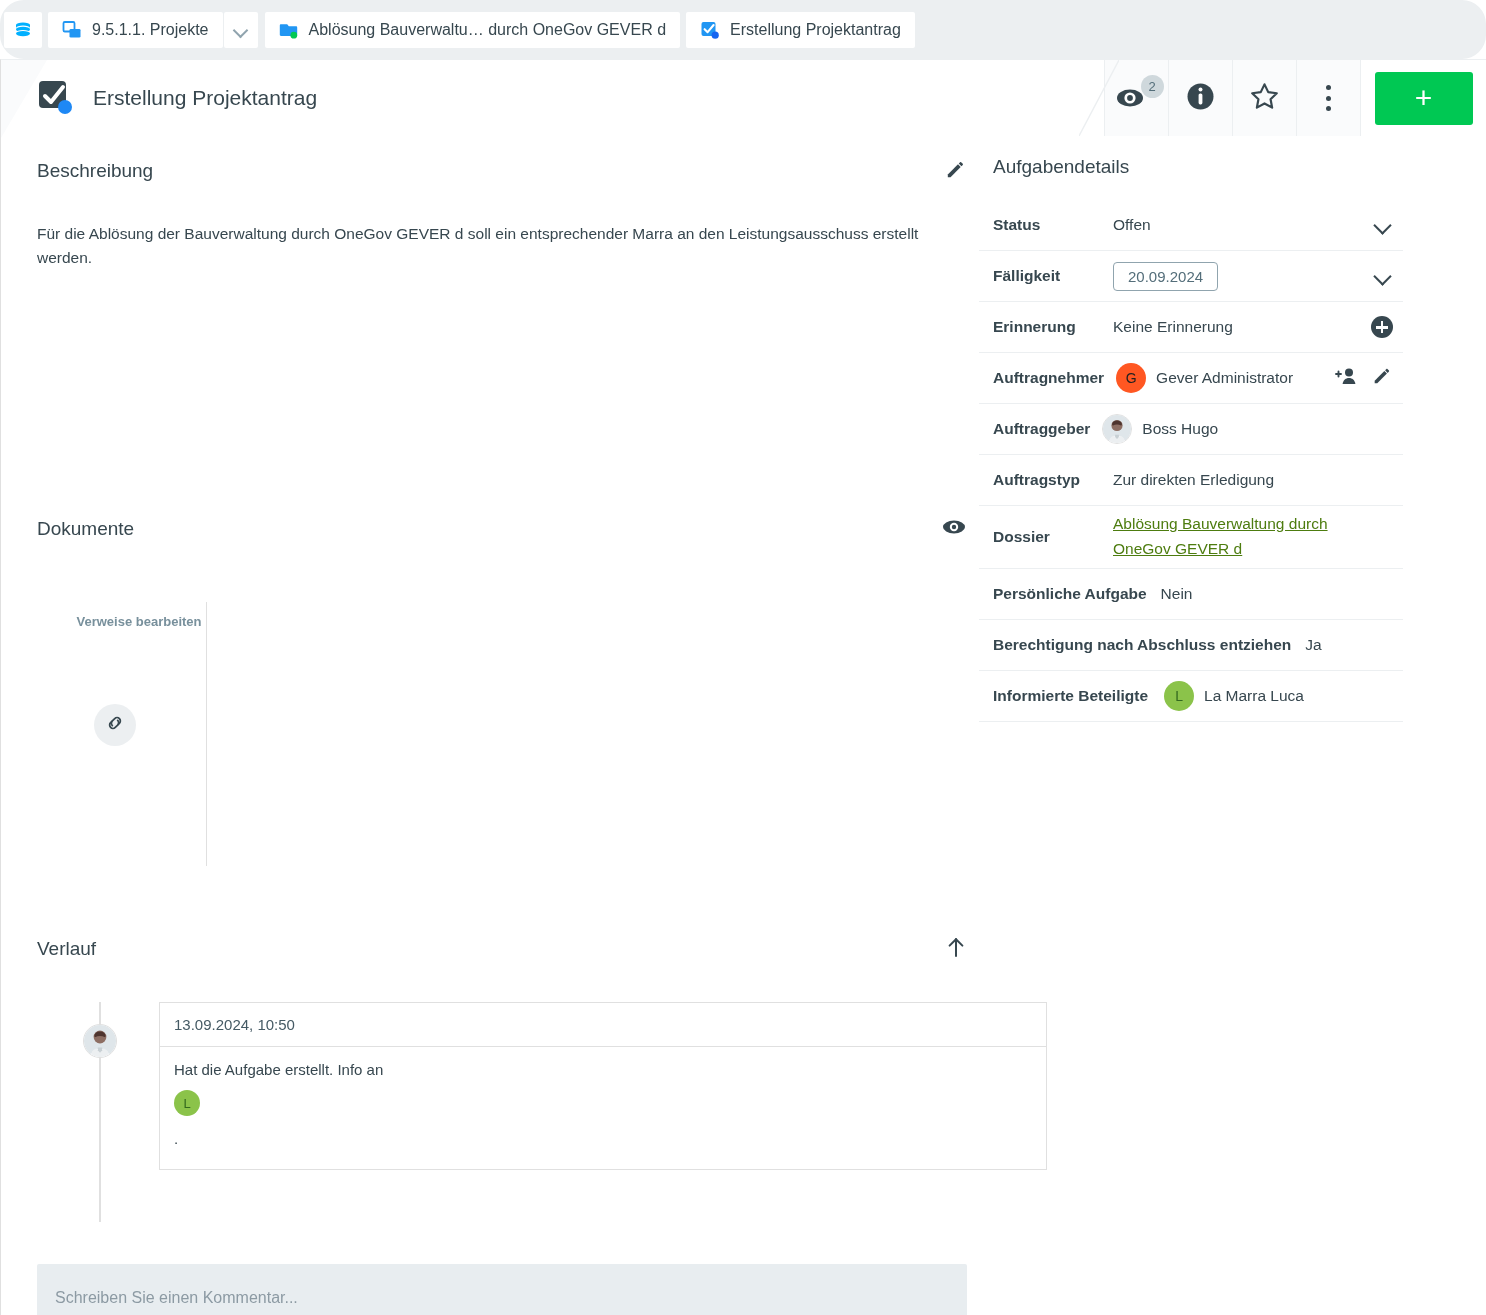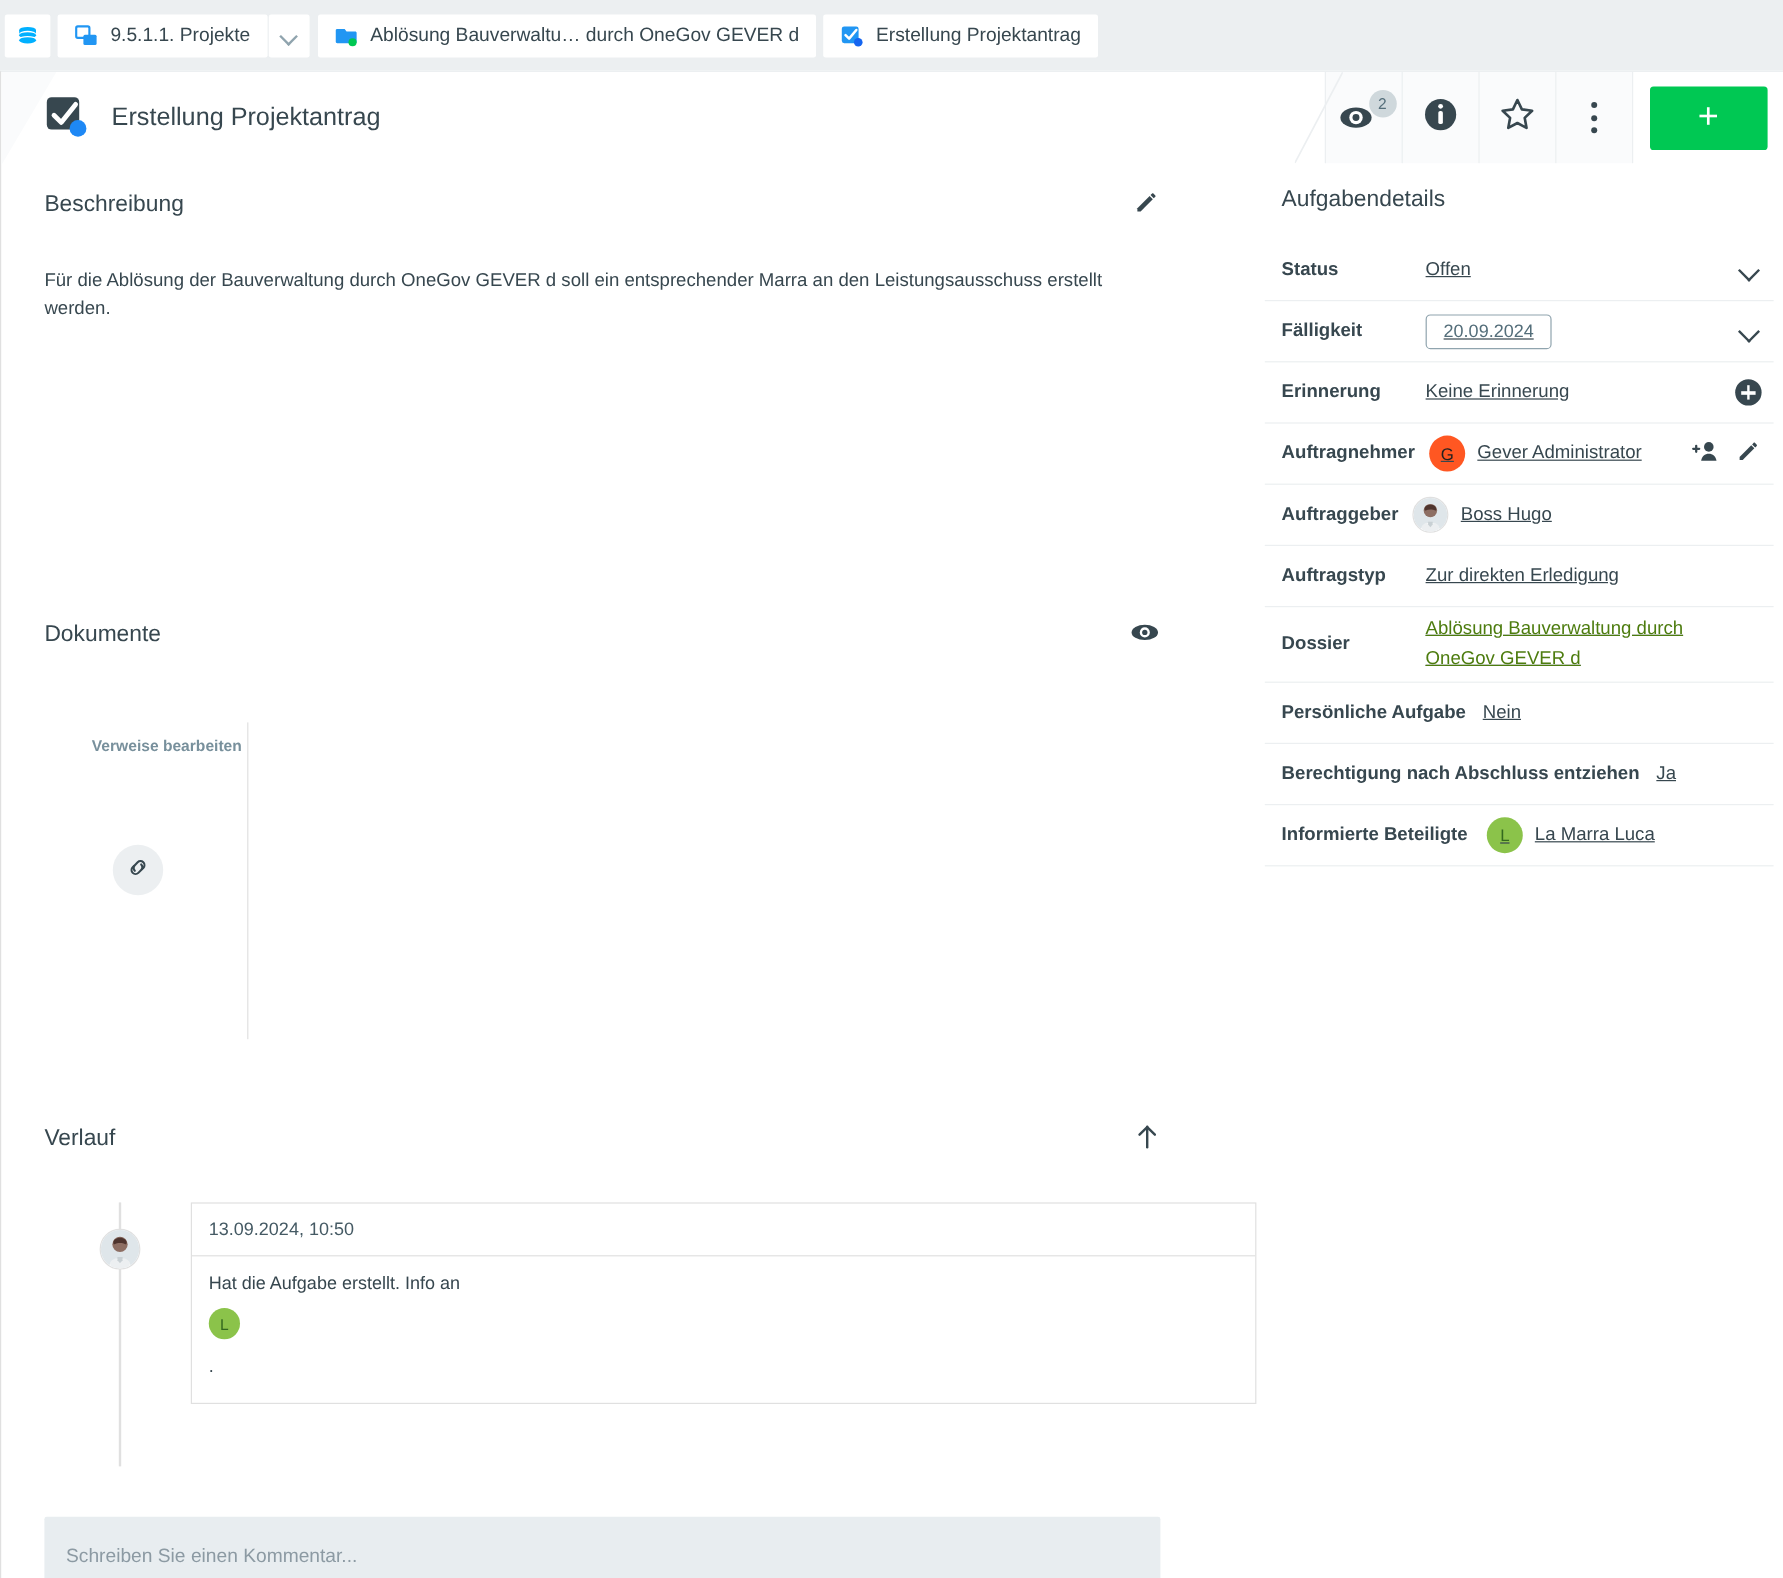--- a/index.html
+++ b/index.html
@@ -8,21 +8,21 @@
     background: #ffffff;
     font-family: "Liberation Sans", sans-serif;
     color: #37474f;
   }
   body { width: 1486px; height: 1315px; overflow: hidden; position: relative; }
 
   
   .tabbar {
     position: absolute; left: 0; top: 0; width: 1486px; height: 59px;
     background: #eceff1;
-    display: flex; align-items: center; padding: 0 0 0 4px;
+    display: flex; align-items: center; padding: 0 0 0 4px; border-radius: 24px;
   }
   .tab {
     height: 36px; background: #ffffff; border-radius: 2px;
     display: flex; align-items: center; gap: 9px;
     padding: 0 14px; margin-right: 6px;
     font-size: 16px; color: #37474f; white-space: nowrap;
     cursor: default;
   }
   .tab.icon-only { padding: 0 9px; }
   .tab.caret { padding: 0 10px; }
@@ -164,36 +164,36 @@
 
   .comment-input {
     margin-top: 42px; margin-left: 0; width: 930px; height: 68px;
     background: #e8edf0; border: none; outline: none; border-radius: 2px;
     font-family: "Liberation Sans", sans-serif; font-size: 16px; color: #78909c;
     padding: 0 18px;
   }
   .comment-input::placeholder { color: #8c9aa3; }
 
   
-  .right-col { position: absolute; left: 1053px; top: 96px; width: 424px; }
+  .right-col { position: absolute; left: 978px; top: 96px; width: 424px; }
   .right-title { font-size: 19px; color: #37474f; margin: 0 0 22px 14px; }
 
   .drow {
     display: flex; align-items: center; min-height: 51px;
     border-bottom: 1px solid #eceff1; padding: 6px 0;
   }
   .drow:first-of-type { border-top: 1px solid transparent; }
   .dlabel {
     font-size: 15.5px; font-weight: bold; color: #37474f;
     padding-left: 14px; flex: none;
   }
   .dlabel.w140 { width: 134px; }
   .dvalue {
     font-size: 15.5px; color: #37474f; flex: 1 1 auto;
-    display: flex; align-items: center; gap: 10px; min-width: 0; text-decoration: underline;
+    display: flex; align-items: center; gap: 10px; min-width: 0;
   }
   .dtrail { display: flex; align-items: center; gap: 12px; padding-right: 10px; flex: none; }
 
   .date-pill {
     display: inline-block; border: 1px solid #90a4ae; border-radius: 4px;
     padding: 5px 14px; font-size: 15px; color: #546e7a; background: #fff;
     cursor: pointer;
   }
   .chev {
     width: 20px; height: 20px; position: relative; cursor: pointer;

